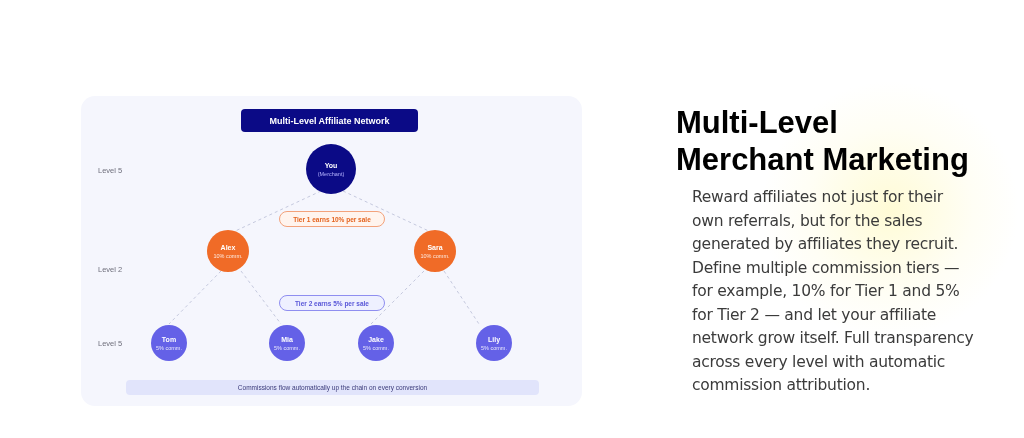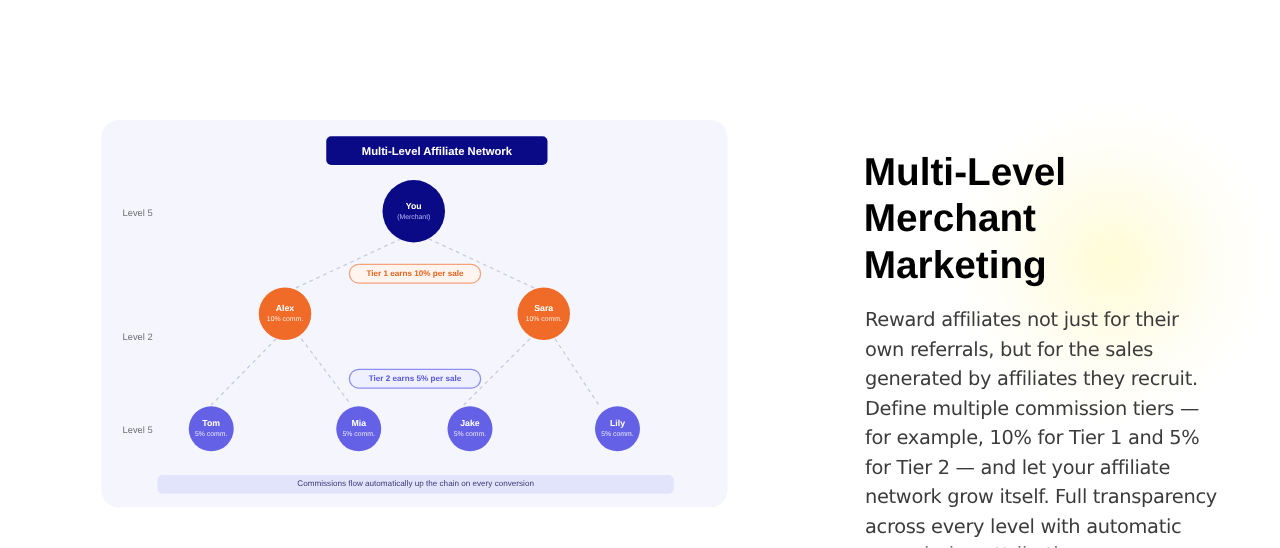--- a/index.html
+++ b/index.html
@@ -1,37 +1,37 @@
 <!DOCTYPE html>
 <html><head>
 <meta charset="utf-8">
 <style>
   html,body{margin:0;padding:0;}
   body{width:1024px;height:438px;background:#ffffff;position:relative;overflow:hidden;font-family:"Liberation Sans",sans-serif;}
   .glow{position:absolute;left:760px;top:80px;width:260px;height:260px;border-radius:50%;
         background:radial-gradient(circle, rgba(255,250,200,0.75) 0%, rgba(255,252,225,0.35) 45%, rgba(255,255,255,0) 70%);}
   .card{position:absolute;left:81px;top:96px;width:501px;height:310px;background:#f5f6fd;border-radius:14px;}
-  .title-pill{position:absolute;left:180px;top:13px;width:177px;height:23px;background:#0b0a86;border-radius:4px;
+  .title-pill{position:absolute;left:160px;top:13px;width:177px;height:23px;background:#0b0a86;border-radius:4px;
         color:#fff;font-weight:bold;font-size:9px;display:flex;align-items:center;justify-content:center;}
   .lvl{position:absolute;left:17px;font-size:7.5px;color:#6f6f7c;}
   svg.lines{position:absolute;left:0;top:0;}
   .node{position:absolute;border-radius:50%;display:flex;flex-direction:column;align-items:center;justify-content:center;color:#fff;text-align:center;}
   .node .n{font-weight:bold;font-size:7px;line-height:9px;}
   .node .s{font-size:5.5px;line-height:8px;opacity:0.85;}
   .root{width:50px;height:50px;background:#0b0a86;left:225px;top:48px;}
   .root .s{color:#b6b4ff;opacity:1;}
   .l2{width:42px;height:42px;background:#f06b27;}
   .l3{width:36px;height:36px;background:#6461e7;}
   .tier{position:absolute;height:14px;border-radius:8px;font-size:6.5px;font-weight:bold;display:flex;align-items:center;justify-content:center;}
   .tier1{left:198px;top:115px;width:104px;background:#fff4ee;border:1px solid #f3a27b;color:#e4631f;}
   .tier2{left:198px;top:199px;width:104px;background:#eef0ff;border:1px solid #8f8ef0;color:#5957d8;}
   .footer{position:absolute;left:45px;top:284px;width:413px;height:15px;background:#e1e4fb;border-radius:4px;
         font-size:6.5px;color:#3a3a7a;display:flex;align-items:center;justify-content:center;}
   .copy{position:absolute;left:676px;top:104px;width:300px;}
-  .copy h2{margin:15px;font-size:31px;line-height:37px;font-weight:bold;color:#000;font-family:"Liberation Sans",sans-serif;}
+  .copy h2{margin:0;font-size:31px;line-height:37px;font-weight:bold;color:#000;font-family:"Liberation Sans",sans-serif;}
   .copy p{margin:8px 0 0 16px;font-size:15.5px;line-height:23.5px;color:#3b3b3b;font-family:"DejaVu Sans",sans-serif;letter-spacing:-0.25px;}
 </style>
 </head>
 <body>
 
 <div class="glow"></div>
 
 <div class="card">
   <svg class="lines" width="501" height="310">
     <g stroke="#c5c9de" stroke-width="1" stroke-dasharray="3,3" fill="none">

